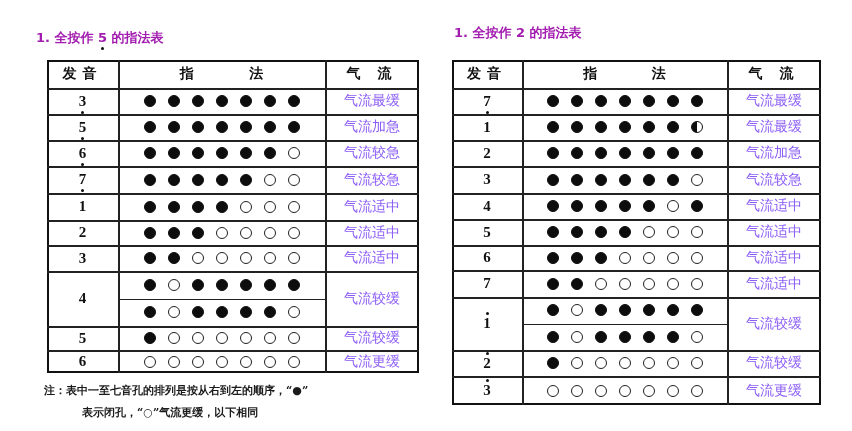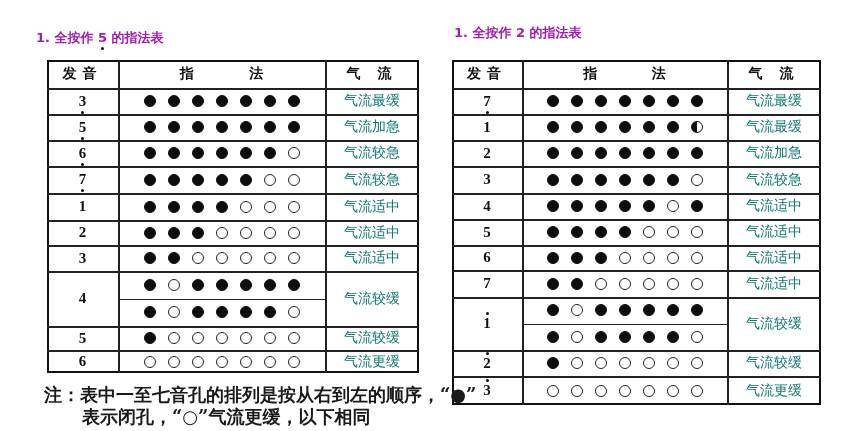--- a/index.html
+++ b/index.html
@@ -29,30 +29,30 @@
   }
   .note .n { position: relative; display: inline-block; line-height: 1; }
   .note .n.low::after {
     content: ""; position: absolute; left: 50%; bottom: -5px; width: 3px; height: 3px; margin-left: -1.5px;
     border-radius: 50%; background: #111;
   }
   .note .n.high::before {
     content: ""; position: absolute; left: 50%; top: -4px; width: 3px; height: 3px; margin-left: -1.5px;
     border-radius: 50%; background: #111;
   }
-  .air { font-size: 14px; font-family: "DejaVu Sans", "Liberation Sans", sans-serif; color: #0f766e; }
+  .air { font-size: 14px; font-family: "DejaVu Sans", "Liberation Sans", sans-serif; color: #8b5cf6; }
   .holes { gap: 12px; }
   .hole {
     width: 12px; height: 12px; border-radius: 50%; box-sizing: border-box; flex: 0 0 12px;
   }
   .hole.F { background: #0d0d0d; border: 1px solid #0d0d0d; }
   .hole.O { background: #fff; border: 1.3px solid #222; }
   .hole.H { border: 1.3px solid #111; background: linear-gradient(to right, #0d0d0d 0 55%, #fff 55% 100%); }
   .footnote {
-    position: absolute; font-size: 18px; font-weight: bold; color: #1a1a1a; white-space: nowrap;
+    position: absolute; font-size: 11px; font-weight: bold; color: #1a1a1a; white-space: nowrap;
     font-family: "DejaVu Serif", "Liberation Serif", serif;
   }
 </style>
 </head>
 <body>
 
 <div class="title" style="left:36px; top:29px;">
   <span>1. 全按作 </span><span class="num dot-below">5</span><span> 的指法表</span>
 </div>
 <div class="title" style="left:454px; top:24px;">

